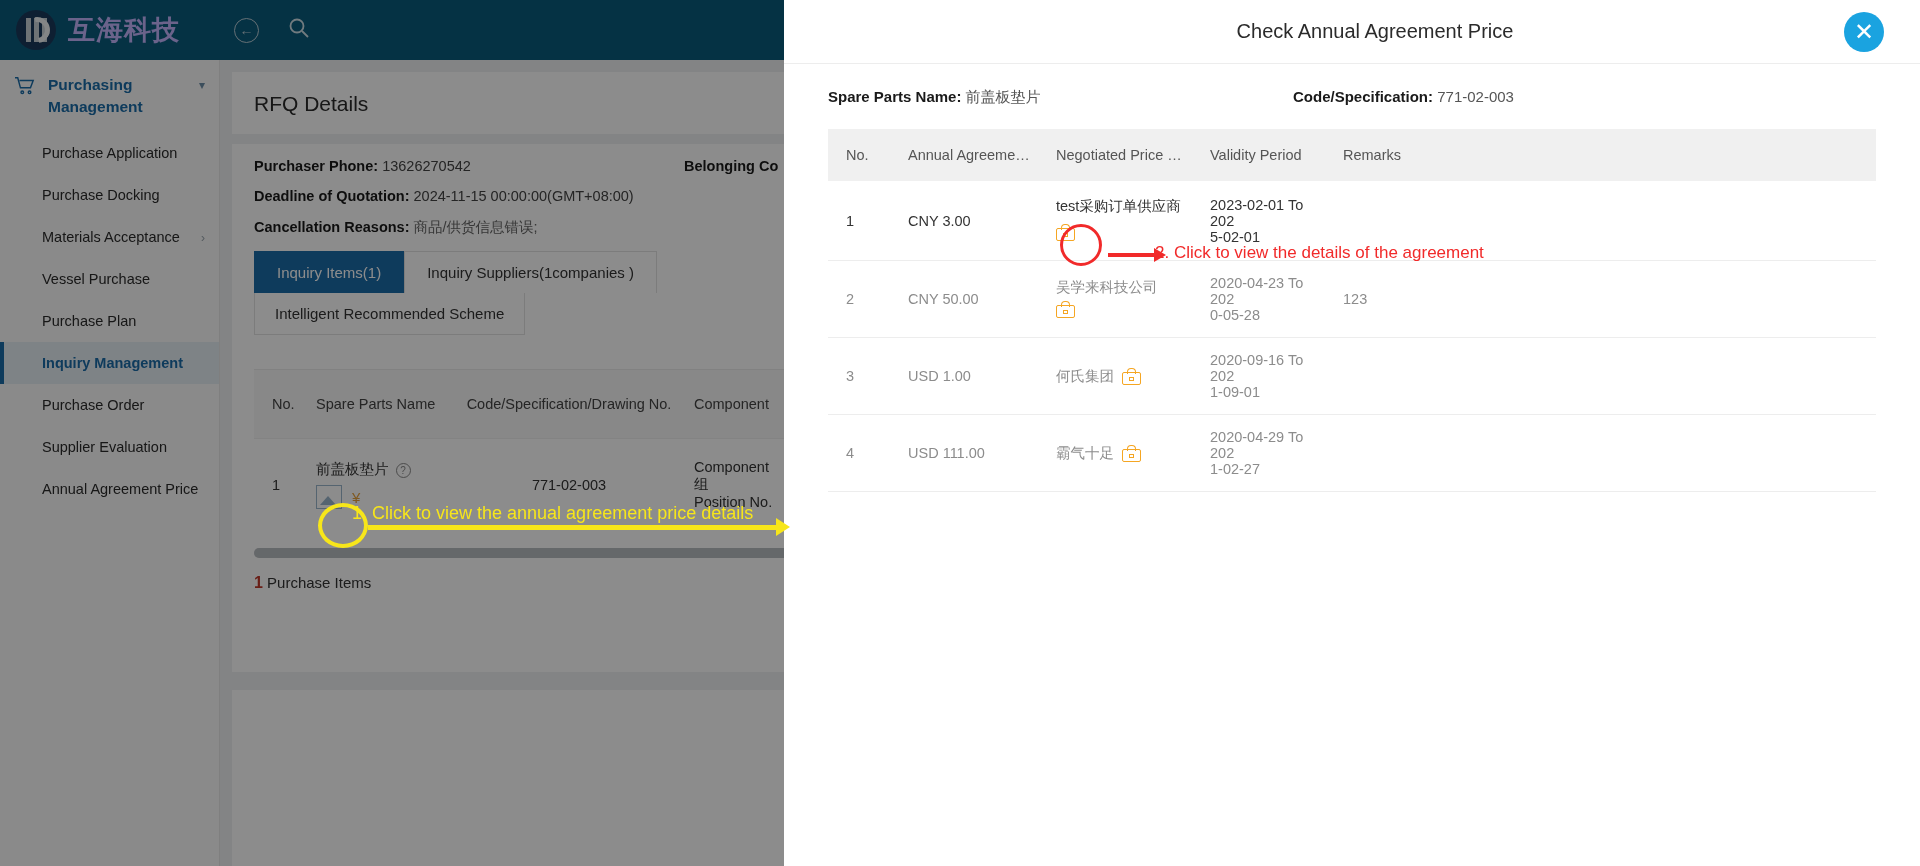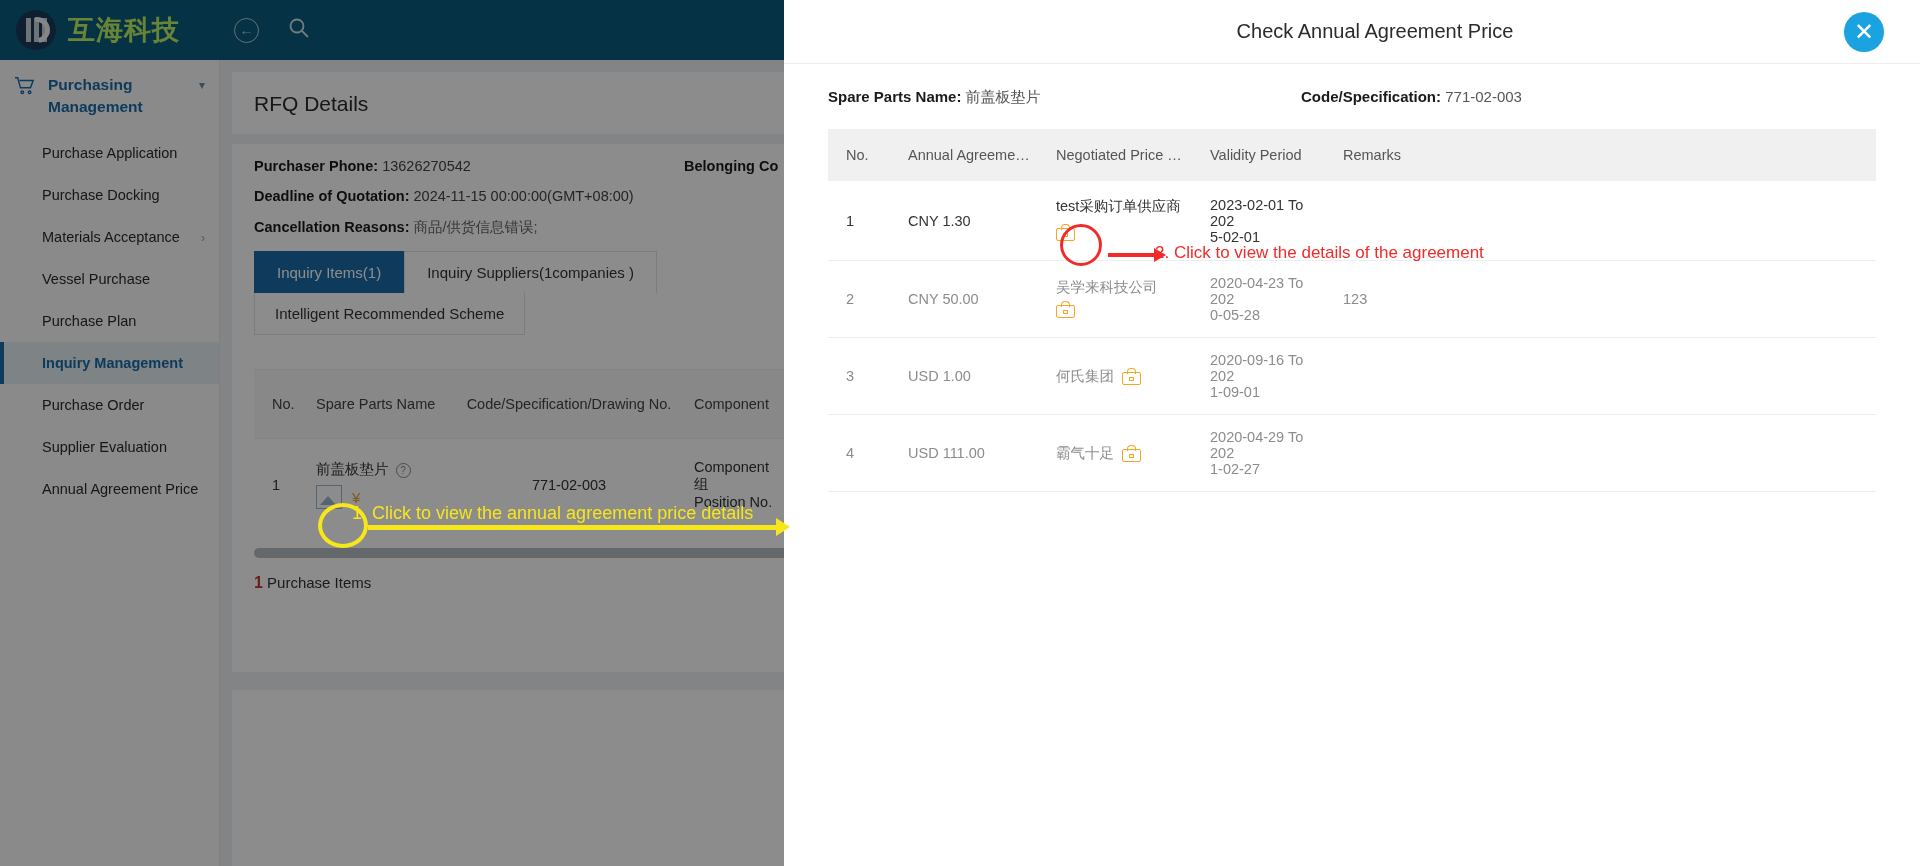--- a/index.html
+++ b/index.html
@@ -36,21 +36,21 @@
   .logo-mark .b1 { width: 5px; height: 24px; left: 10px; top: 8px; }
   .logo-mark .b2 { width: 5px; height: 24px; left: 18px; top: 8px; }
   .logo-mark .b3 { width: 5px; height: 24px; left: 26px; top: 8px; }
   .logo-mark .swoosh {
     position: absolute; width: 26px; height: 26px; left: 8px; top: 7px;
     border-radius: 50%;
     border: 5px solid transparent; border-top-color:#eef2f4; border-right-color:#eef2f4;
     transform: rotate(35deg);
   }
   .logo-text {
-    color: #bef264; font-size: 27px; font-weight: bold;
+    color: #c4b5fd; font-size: 27px; font-weight: bold;
     margin-left: 12px; letter-spacing: 1px;
   }
   .topbar-icons { display: flex; align-items: center; margin-left: 54px; gap: 28px; }
   .circ-icon {
     width: 25px; height: 25px; border-radius: 50%;
     border: 1.6px solid #b9ccd6;
     display: flex; align-items: center; justify-content: center;
     color: #b9ccd6; font-size: 14px; line-height: 1;
   }
   .search-icon { color: #cfe0e8; }
@@ -220,21 +220,21 @@
   .drawer-title { font-size: 20px; color: #2b2b2b; }
   .drawer-close {
     position: absolute; right: 36px; top: 12px;
     width: 40px; height: 40px; border-radius: 50%;
     background: #1aa3e0; color: #fff;
     display: flex; align-items: center; justify-content: center;
     font-size: 24px; cursor: pointer; line-height: 1;
   }
   .drawer-meta {
     display: flex; padding: 24px 44px 22px 44px;
-    font-size: 15px; color: #333; gap: 8px;
+    font-size: 15px; color: #333;
   }
   .drawer-meta .m1 { width: 465px; }
   .drawer-meta b { color: #1a1a1a; }
   .drawer-meta .v { color: #555; }
 
   .mtable { margin: 0 44px; }
   .mt-head {
     display: flex; background: #f0f0f0;
     font-size: 14.5px; color: #555;
     height: 52px; align-items: center;
@@ -466,21 +466,21 @@
       <div class="mt-head">
         <div class="c m-no">No.</div>
         <div class="c m-amt">Annual Agreeme…</div>
         <div class="c m-neg">Negotiated Price …</div>
         <div class="c m-val">Validity Period</div>
         <div class="c m-rem">Remarks</div>
       </div>
       <div id="mt-body">
           <div class="mt-row r1">
             <div class="c m-no">1</div>
-            <div class="c m-amt">CNY 1.30</div>
+            <div class="c m-amt">CNY 3.00</div>
             <div class="c m-neg">
               <div class="neg-cell">
                 <span>test采购订单供应商</span>
                 <span style="margin-top:8px;"><span class="briefcase"><span class="handle"></span><span class="body"></span><span class="latch"></span></span></span>
               </div>
             </div>
             <div class="c m-val">
               <div>2023-02-01 To 202</div>
               <div>5-02-01</div>
             </div>

